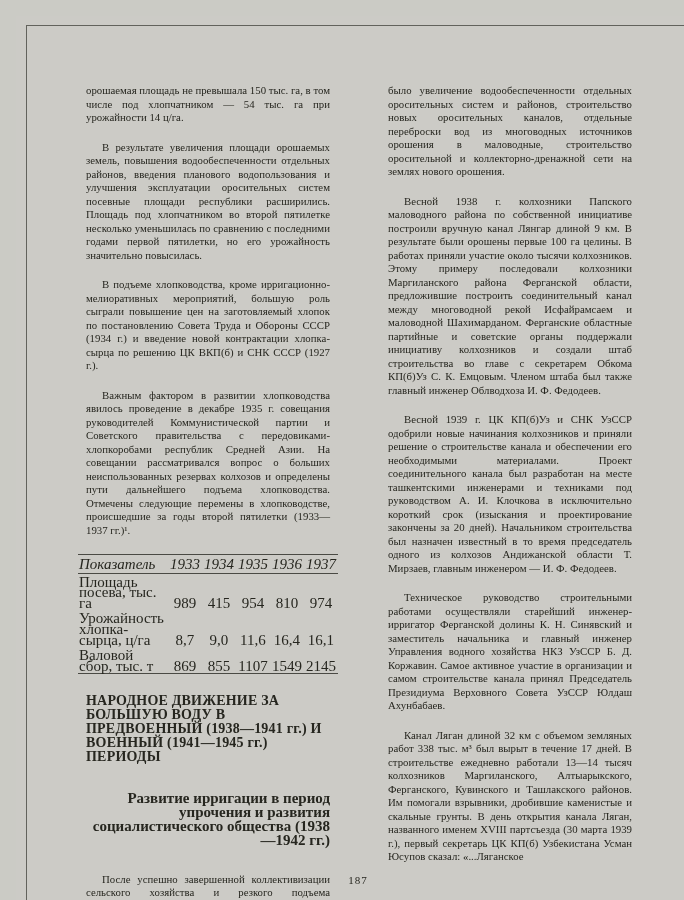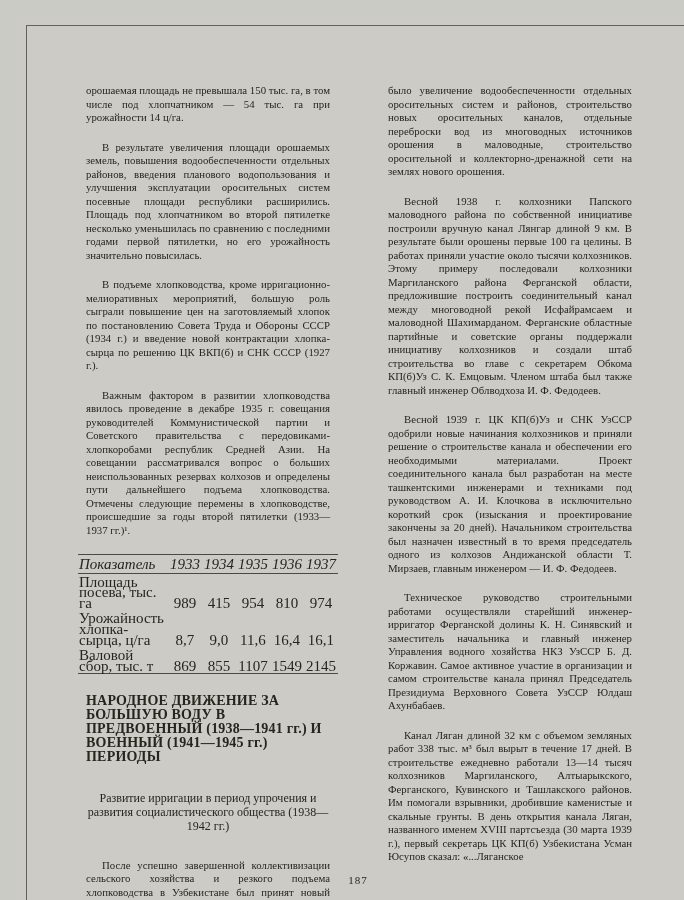--- a/index.html
+++ b/index.html
@@ -41,25 +41,25 @@
 
   .heading-main {
     font-size:14px;
     font-weight:bold;
     line-height:13.8px;
     margin:12px 0 13px 0;
     text-align:left;
     letter-spacing:0.2px;
   }
   .heading-sub {
-    font-size:12px;
-    font-weight:normal;
+    font-size:15px;
+    font-weight:bold;
     line-height:13.8px;
     margin:0 0 9px 0;
-    text-align:center;
+    text-align:right;
   }
 
   .footnote-block { margin-top:12px; }
   .footnote-rule { width:78px; border-top:1px solid #4a4a44; margin-bottom:4px; }
   .footnote { font-size:9.6px; line-height:11.8px; text-align:justify; text-indent:13px;margin-left:47px; }
 
   .page-number {
     position:absolute;
     left:0; right:0;
     bottom:22px;

